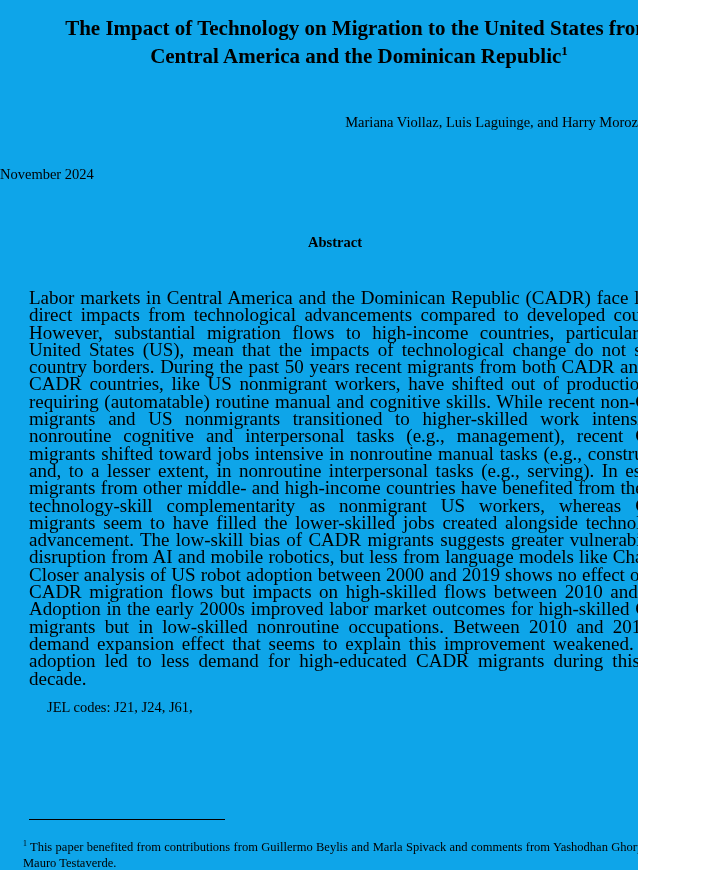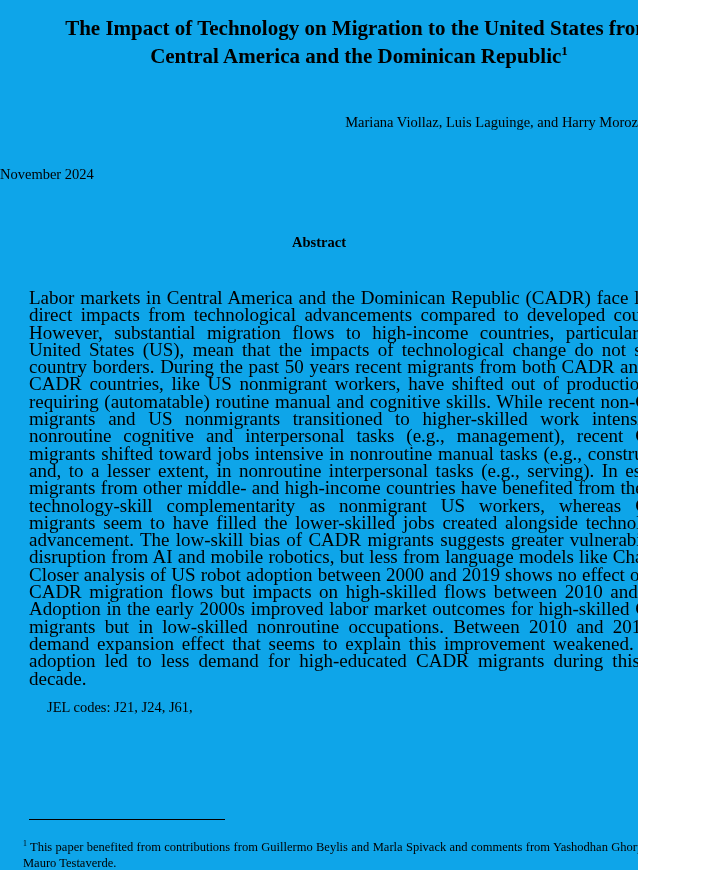--- a/index.html
+++ b/index.html
@@ -45,21 +45,21 @@
     top: 166px;
     left: 0;
     width: 100%;
     text-align: left;
     font-size: 14.5px;
     line-height: 17px;
   }
   .abstract-heading {
     position: absolute;
     top: 234px;
-    left: 0;
+    left: 16px;
     width: 100%;
     text-align: center;
     font-weight: bold;
     font-size: 14.5px;
     line-height: 17px;
   }
   .abstract-body {
     position: absolute;
     top: 270px;
     left: 29px;

